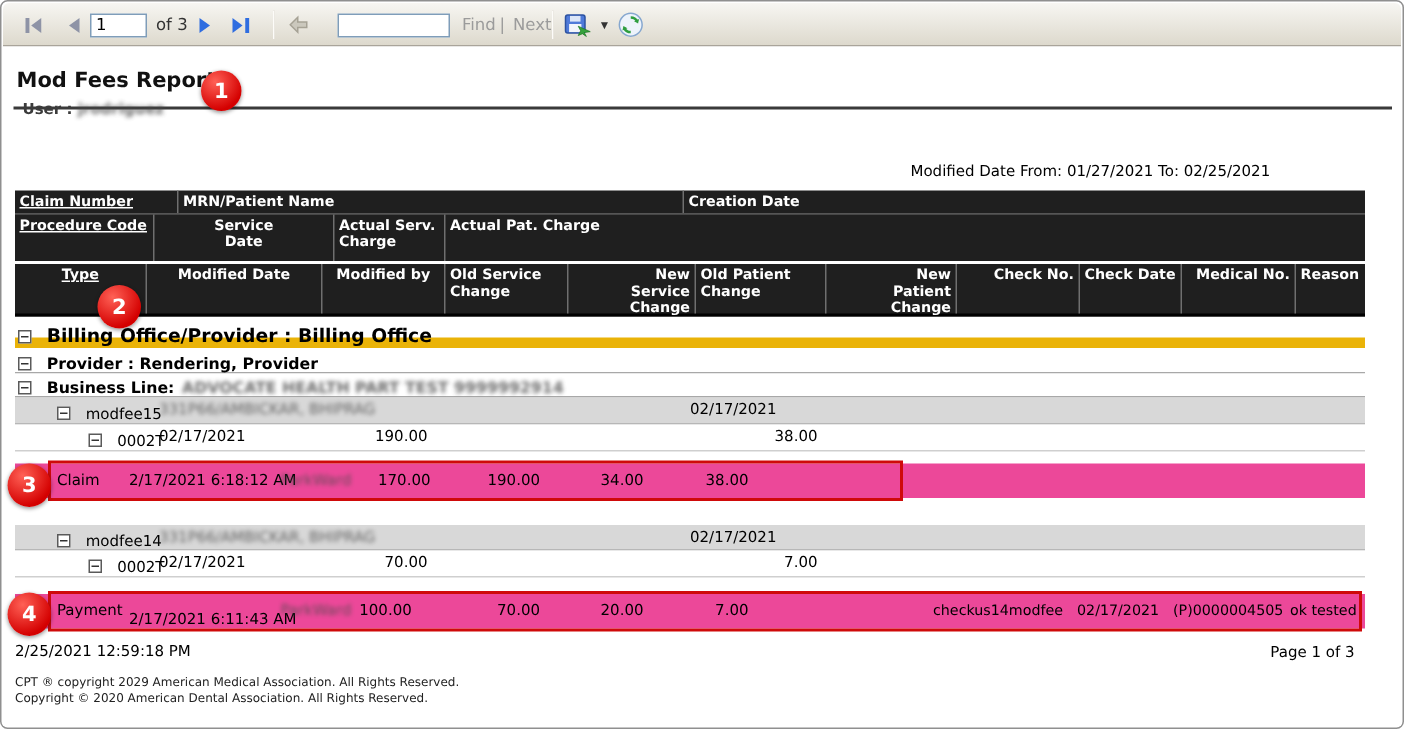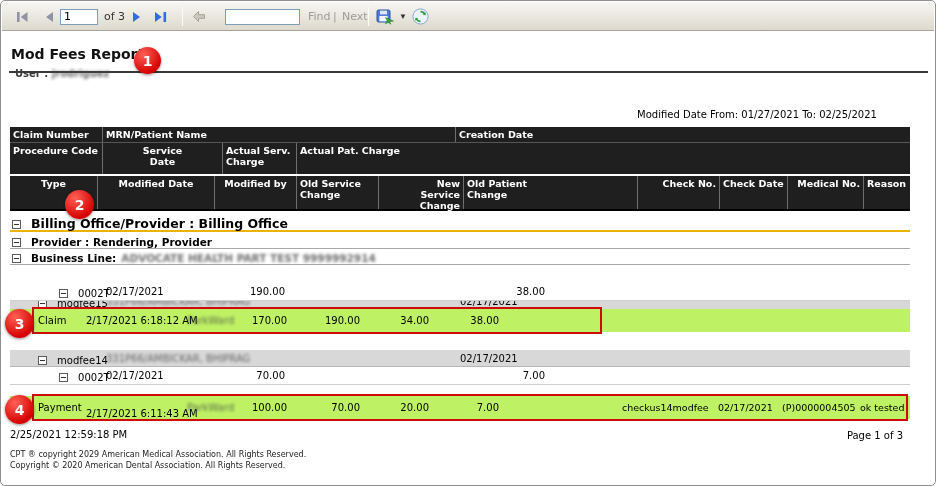--- a/index.html
+++ b/index.html
@@ -27,38 +27,38 @@
   .abs{position:absolute;white-space:nowrap;}
   .title{font-size:14px;font-weight:bold;color:#111;}
   .rule{position:absolute;height:2px;background:#3a3a3a;}
   .userline{font-size:10px;font-weight:bold;color:#3c3c3c;}
   .daterange{font-size:10px;color:#000;}
   .redacted{filter:blur(1.4px);opacity:.8;color:#4a4a4a;}
   
   .hrow{position:absolute;left:8px;width:900px;background:#1f1f1f;}
   .hcell{position:absolute;top:0;bottom:0;color:#fff;font-weight:bold;font-size:9.5px;line-height:11px;
          padding:2px 3px;border-left:1px solid #6f6f6f;white-space:normal;}
-  .hcell.first{border-left:none;}
+  .hcell.first{border-left:none;text-decoration:underline;}
   .hc-c{text-align:center;} .hc-r{text-align:right;}
   .wrapnarrow{display:inline-block;width:52px;}
   
   .cell{position:absolute;font-size:10px;white-space:nowrap;}
   .ta-r{text-align:right;}
   .grow{position:absolute;left:8px;width:900px;background:#d8d8d8;border-bottom:1px solid #b7b7b7;}
   .wrow{position:absolute;left:8px;width:900px;background:#fff;border-bottom:1px solid #cfcfcf;}
   .exp{display:inline-block;width:9px;height:9px;border:1px solid #5a5a5a;background-color:#fff;
        background-image:linear-gradient(#333,#333);background-size:5px 1px;background-position:center;
        background-repeat:no-repeat;vertical-align:-1px;margin-right:5px;}
   .gh1{font-size:12.5px;font-weight:bold;}
   .gh2{font-size:10.5px;font-weight:bold;}
   .badge{position:absolute;border-radius:50%;z-index:9;display:flex;align-items:center;justify-content:center;
          background:radial-gradient(circle at 35% 28%,#ff6156,#d40000 72%);
          color:#fff;font-weight:bold;font-size:14px;box-shadow:0 1px 3px rgba(0,0,0,.45);}
   .hl{position:absolute;border:2px solid #cf0a0a;z-index:6;background:transparent;}
-  .graystrip{position:absolute;background:#bef264;}
+  .graystrip{position:absolute;background:#ec4899;}
   .ftext{font-size:10px;} .copy{font-size:8px;color:#222;}
 </style>
 </head>
 <body>
 
 <div id="screen">
 
   <div class="toolbar">
     <div class="tb-item" style="left:12px;">
       <button class="tb-btn" title="">
@@ -145,62 +145,63 @@
 
     <div class="abs title" style="left:9px;top:14px;">Mod Fees Reports</div>
     <div class="rule" style="left:7px;top:39px;width:919px;"></div>
     <div class="badge" style="left:132px;top:15px;width:27px;height:27px;">1</div>
 
     <div class="abs userline" style="left:13px;top:36px;">
       <span>User :</span>
       <span class="redacted">jrodriguez</span>
     </div>
 
-    <div class="abs daterange" style="left:605px;top:77px;width:300px;text-align:center;">Modified Date From: 01/27/2021  To: 02/25/2021</div>
+    <div class="abs daterange" style="left:605px;top:77px;width:300px;text-align:left;">Modified Date From: 01/27/2021  To: 02/25/2021</div>
 
     <div class="hrow" style="top:95px;height:16px;border-bottom:1px solid #555;">
       <div class="hcell first" style="left:0;width:92px;">Claim Number</div>
-      <div class="hcell" style="left:92px;width:353px;">MRN/Patient Name</div>
+      <div class="hcell" style="left:108px;width:353px;">MRN/Patient Name</div>
       <div class="hcell" style="left:445px;width:455px;">Creation Date</div>
     </div>
     <div class="hrow" style="top:111px;height:31px;">
       <div class="hcell first" style="left:0;width:92px;">Procedure Code</div>
       <div class="hcell hc-c" style="left:92px;width:120px;"><span class="wrapnarrow">Service Date</span></div>
       <div class="hcell" style="left:212px;width:74px;">Actual Serv. Charge</div>
       <div class="hcell" style="left:286px;width:614px;">Actual Pat. Charge</div>
     </div>
     <div class="hrow" style="top:144px;height:35px;border-bottom:2px solid #000;">
       <div class="hcell first hc-c" style="left:0;width:87px;">Type</div>
       <div class="hcell hc-c" style="left:87px;width:117px;">Modified Date</div>
       <div class="hcell hc-c" style="left:204px;width:82px;">Modified by</div>
       <div class="hcell" style="left:286px;width:82px;">Old Service Change</div>
       <div class="hcell hc-r" style="left:368px;width:85px;"><span class="wrapnarrow">New Service Change</span></div>
       <div class="hcell" style="left:453px;width:87px;">Old Patient Change</div>
+      <div class="hcell hc-r" style="left:540px;width:87px;"><span class="wrapnarrow">New Patient Change</span></div>
       <div class="hcell hc-r" style="left:627px;width:82px;">Check No.</div>
       <div class="hcell" style="left:709px;width:68px;">Check Date</div>
       <div class="hcell hc-r" style="left:777px;width:76px;">Medical No.</div>
       <div class="hcell" style="left:853px;width:47px;">Reason</div>
     </div>
     <div class="badge" style="left:63px;top:158px;width:29px;height:29px;">2</div>
 
-    <div class="wrow" style="top:181px;height:19px;line-height:19px;border-bottom:2px solid #eab308;">
+    <div class="wrow" style="top:181px;height:19px;line-height:19px;border-bottom:7px solid #eab308;">
       <span class="exp" style="margin-left:2px;"></span>
       <span class="gh1">Billing Office/Provider : Billing Office</span>
     </div>
     <div class="wrow" style="top:200px;height:17px;line-height:17px;border-bottom:1px solid #a8a8a8;">
       <span class="exp" style="margin-left:2px;"></span>
       <span class="gh2">Provider : Rendering, Provider</span>
     </div>
     <div class="wrow" style="top:217px;height:16px;line-height:16px;border-bottom:1px solid #a8a8a8;">
       <span class="exp" style="margin-left:2px;"></span>
       <span class="gh2">Business Line:</span>
       <span class="gh2 redacted">ADVOCATE HEALTH PART TEST 9999992914</span>
     </div>
 
-    <div class="grow" style="top:233px;height:18px;line-height:18px;margin-top:28px;">
+    <div class="grow" style="top:233px;height:18px;line-height:18px;">
       <span class="exp" style="margin-left:28px;"></span>
       <span class="cell" style="position:static;">modfee15</span>
       <span class="cell redacted" style="left:96px;top:0;">331P66/AMBICKAR, BHIPRAG</span>
       <span class="cell" style="left:450px;top:0;">02/17/2021</span>
     </div>
     <div class="wrow" style="top:251px;height:18px;line-height:18px;">
       <span class="exp" style="margin-left:49px;"></span>
       <span class="cell" style="position:static;">0002T</span>
       <span class="cell" style="left:96px;top:0;">02/17/2021</span>
       <span class="cell ta-r" style="left:212px;top:0;width:63px;">190.00</span>
@@ -230,21 +231,21 @@
       <span class="cell" style="position:static;">0002T</span>
       <span class="cell" style="left:96px;top:0;">02/17/2021</span>
       <span class="cell ta-r" style="left:212px;top:0;width:63px;">70.00</span>
       <span class="cell ta-r" style="left:462px;top:0;width:73px;">7.00</span>
     </div>
 
     <div class="graystrip" style="left:8px;top:364px;width:900px;height:23px;">
       <span class="cell" style="left:28px;top:0;line-height:23px;">Payment</span>
       <span class="cell" style="left:76px;top:6px;line-height:23px;">2/17/2021 6:11:43 AM</span>
       <span class="cell redacted" style="left:177px;top:0;line-height:23px;">ParkWard</span>
-      <span class="cell ta-r" style="left:217px;top:0;width:60px;line-height:23px;">100.00</span>
+      <span class="cell ta-r" style="left:217px;top:0;width:60px;line-height:23px;text-align:center;">100.00</span>
       <span class="cell ta-r" style="left:290px;top:0;width:60px;line-height:23px;">70.00</span>
       <span class="cell ta-r" style="left:359px;top:0;width:60px;line-height:23px;">20.00</span>
       <span class="cell ta-r" style="left:429px;top:0;width:60px;line-height:23px;">7.00</span>
       <span class="cell" style="left:612px;top:0;line-height:23px;font-size:9.5px;">checkus14modfee</span>
       <span class="cell" style="left:708px;top:0;line-height:23px;font-size:9.5px;">02/17/2021</span>
       <span class="cell" style="left:772px;top:0;line-height:23px;font-size:9.5px;">(P)0000004505</span>
       <span class="cell" style="left:850px;top:0;line-height:23px;font-size:9.5px;">ok tested</span>
     </div>
     <div class="hl" style="left:30px;top:362px;width:876px;height:27px;"></div>
     <div class="badge" style="left:3px;top:363px;width:29px;height:29px;">4</div>

